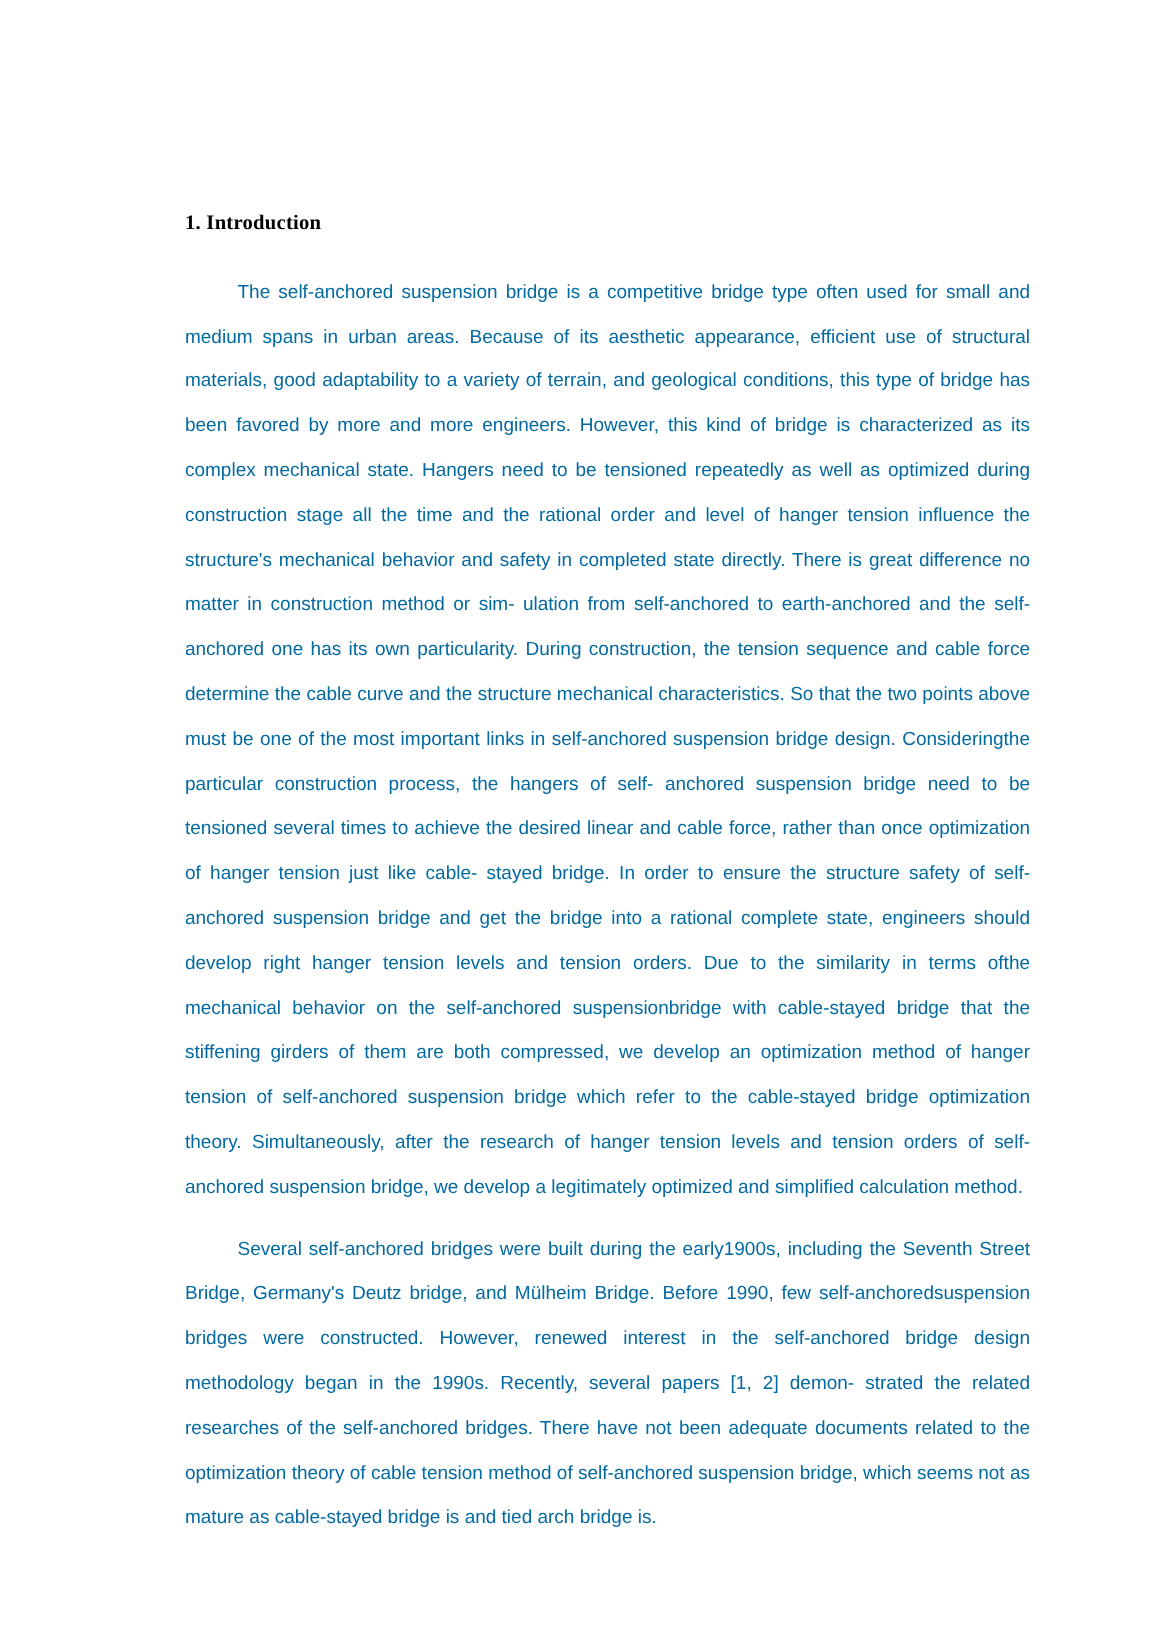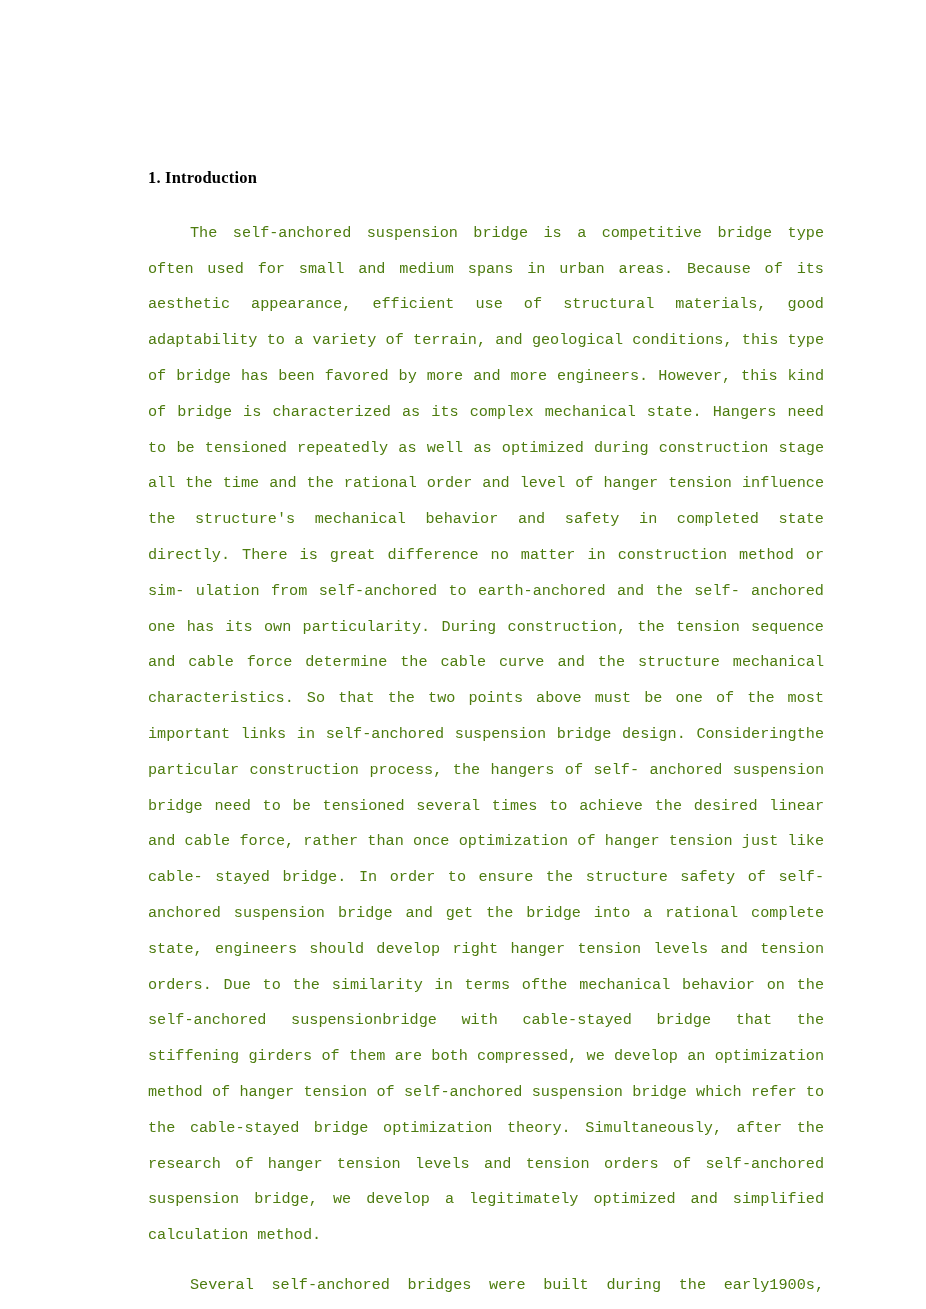--- a/index.html
+++ b/index.html
@@ -30,28 +30,28 @@
   }
   .section-heading {
     font-family: "Liberation Serif", serif;
     font-weight: bold;
     font-size: 16.5px;
     line-height: 1.2;
     margin: 0 0 28px 0;
     letter-spacing: 0.2px;
   }
   p.body-par {
-    font-family: Liberation Mono, monospace;
+    font-family: Liberation Sans, sans-serif;
     font-size: 15.2px;
     line-height: 35.8px;
     text-align: justify;
     text-justify: inter-word;
     margin: 0 0 14px 0;
     text-indent: 42px;
-    color: #4d7c0f;
+    color: #0369a1;
   }
   p.body-par:last-child {
     margin-bottom: 0;
   }
 </style>
 </head>
 <body>
 
 <div class="page">
   <div class="content">

